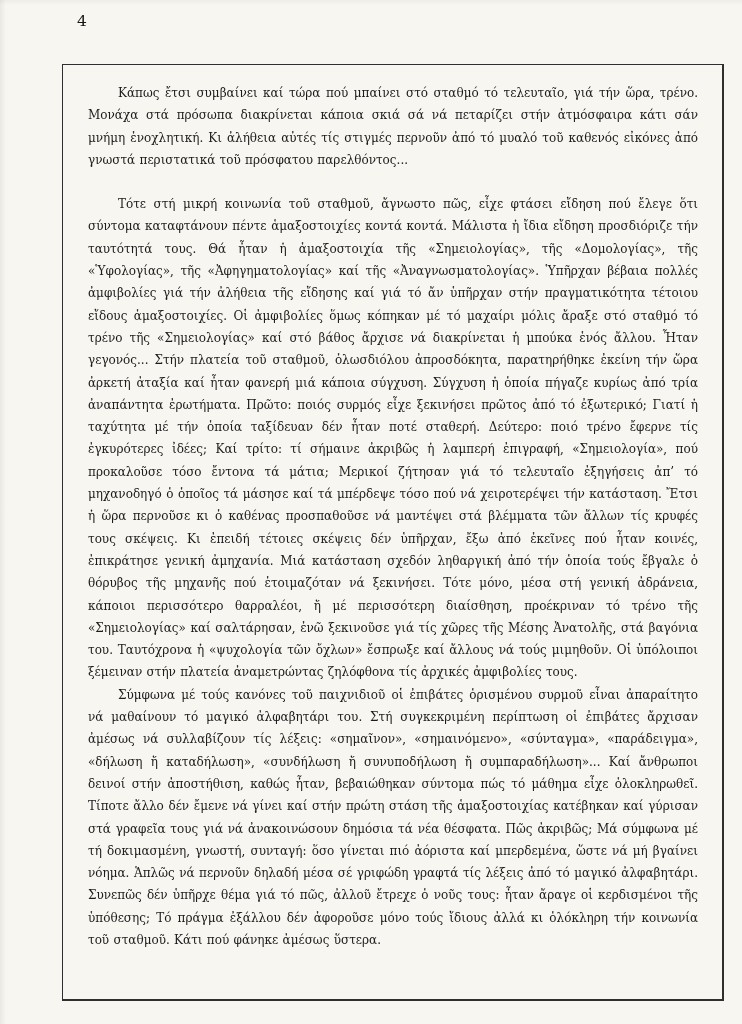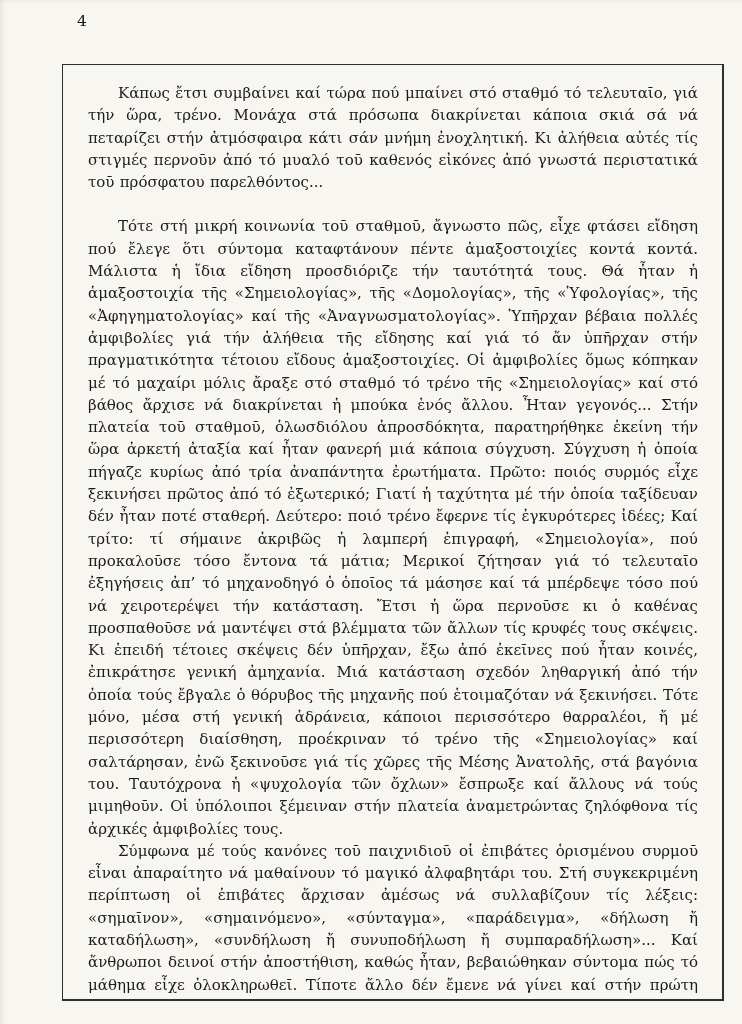--- a/index.html
+++ b/index.html
@@ -40,21 +40,21 @@
     width: 662px;
     height: 937px;
     border: 1.5px solid var(--frame);
     border-right-width: 2px;
     border-bottom-width: 2.5px;
     padding: 17px 24px 0 25px;
     overflow: hidden;
     background: transparent;
   }
   .body-text p {
-    font-size: 15px;
+    font-size: 12px;
     line-height: 22.3px;
     text-align: justify;
     text-indent: 30px;
     color: var(--ink);
     word-spacing: 0.5px;
   }
   .body-text p.gap-after {
     margin-bottom: 22px;
   }
 </style>

